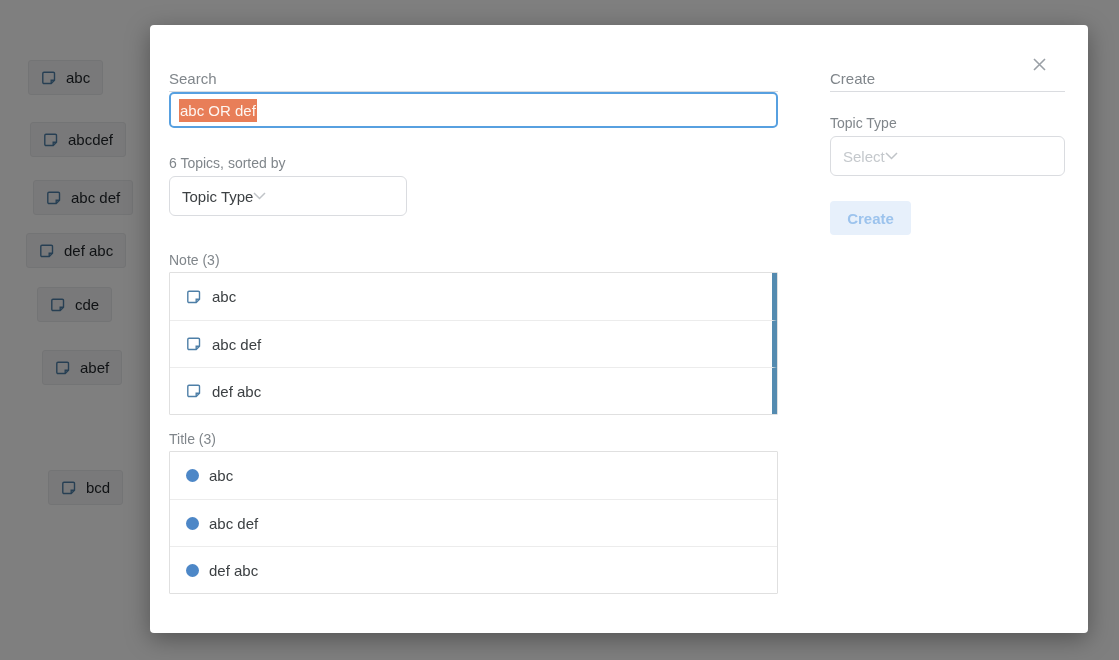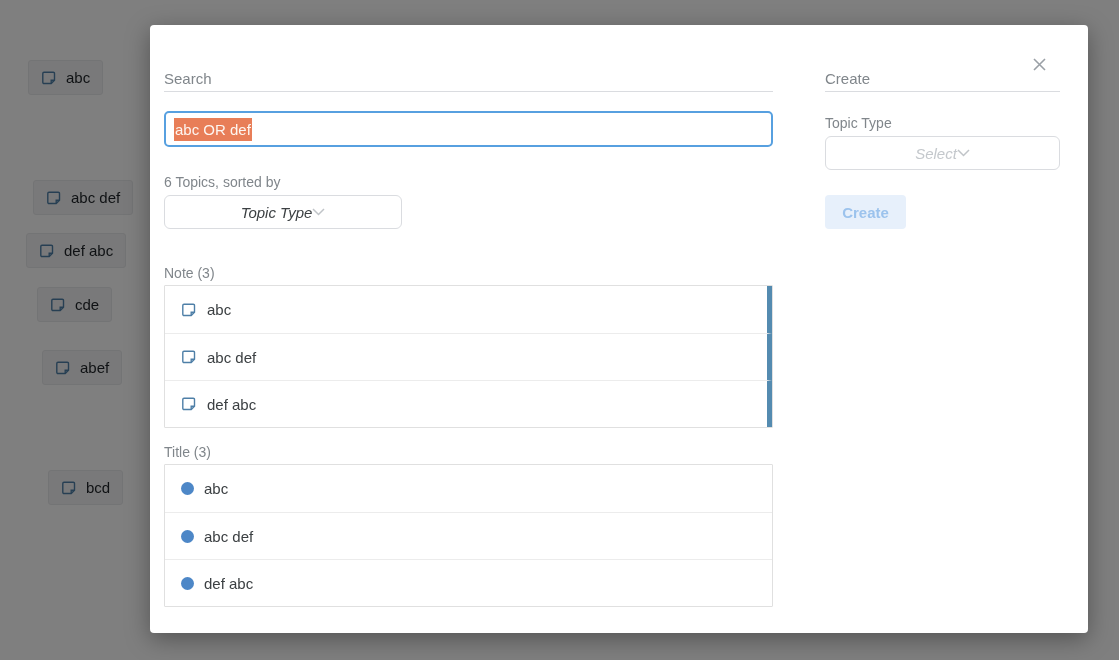--- a/index.html
+++ b/index.html
@@ -34,53 +34,53 @@
   .chip .note-ic{margin-right:9px;display:inline-flex;}
 
   
   .overlay{position:absolute;inset:0;background:rgba(0,0,0,0.5);}
 
   
   .modal{
     position:absolute;left:150px;top:25px;width:938px;height:608px;
     background:#fff;border-radius:4px;
     box-shadow:0 6px 24px rgba(0,0,0,0.35);
-    padding:45px 24px 18px 14px;
+    padding:45px 24px 18px 19px;
     display:flex;
   }
   .close-btn{
     position:absolute;top:30px;right:40px;width:18px;height:18px;
     cursor:pointer;display:flex;align-items:center;justify-content:center;
   }
   .col-left{width:609px;margin-right:52px;flex:none;}
   .col-right{width:235px;flex:none;}
 
   .section-head{
     font-size:15px;color:var(--label-gray);
     padding-bottom:4px;border-bottom:1px solid var(--divider-gray);
   }
 
   
   .search-input{
-    margin-top:19px;height:36px;border:2px solid var(--input-focus-border);
+    height:36px;border:2px solid var(--input-focus-border);
     border-radius:5px;display:flex;align-items:center;padding:0 8px;
     font-size:15px;cursor:text;
   }
   .search-input .sel{
     background:var(--selection-background);color:var(--selection-text);
     padding:2px 1px;line-height:19px;
   }
 
   .results-line{margin-top:27px;font-size:14px;color:var(--label-gray);}
 
   .select-box{
-    margin-top:5px;height:34px;border:1px solid var(--divider-gray);
+    margin-top:5px;height:40px;border:1px solid var(--divider-gray);
     border-radius:6px;display:flex;align-items:center;
     padding:0 12px;font-size:15px;color:var(--row-text);
-    justify-content:center;cursor:pointer;background:#fff;font-style:italic;
+    justify-content:flex-start;cursor:pointer;background:#fff;
   }
   .select-box.placeholder{color:#c4c8cc;}
   .sort-select{width:238px;}
 
   .group-head{font-size:14px;color:var(--label-gray);}
   .group-head.first{margin-top:36px;}
   .group-head.second{margin-top:16px;}
   .topic-list{
     margin-top:4px;border:1px solid #e0e0e0;border-radius:1px;
     background:#fff;
@@ -120,20 +120,28 @@
 
 <div class="page-bg">
   <div class="chip" style="left:28px;top:60px">
       <span class="note-ic">
         <svg width="16" height="16" viewBox="0 0 16 16">
           <use href="#ic-note"></use>
         </svg>
       </span>
       <span>abc</span>
     </div>
+  <div class="chip" style="left:30px;top:122px">
+      <span class="note-ic">
+        <svg width="16" height="16" viewBox="0 0 16 16">
+          <use href="#ic-note"></use>
+        </svg>
+      </span>
+      <span>abcdef</span>
+    </div>
   <div class="chip" style="left:33px;top:180px">
       <span class="note-ic">
         <svg width="16" height="16" viewBox="0 0 16 16">
           <use href="#ic-note"></use>
         </svg>
       </span>
       <span>abc def</span>
     </div>
   <div class="chip" style="left:26px;top:233px">
       <span class="note-ic">

